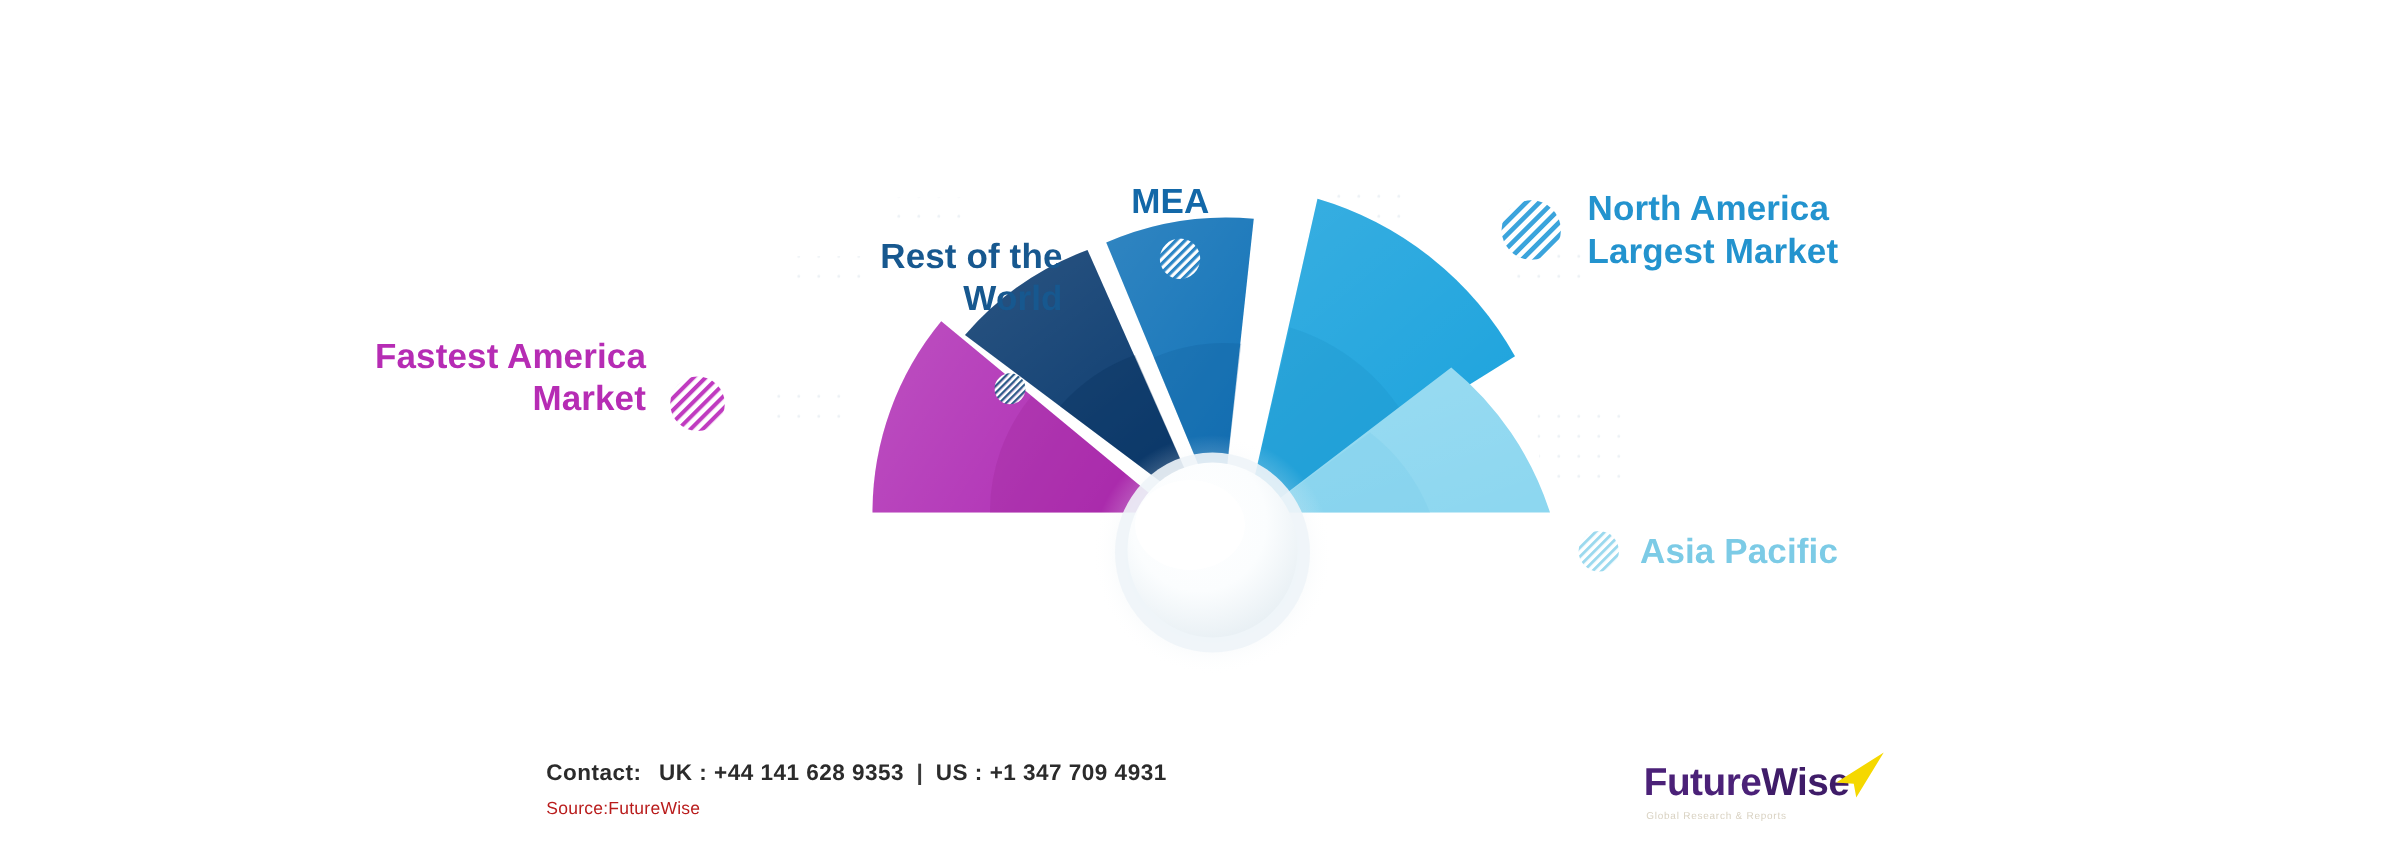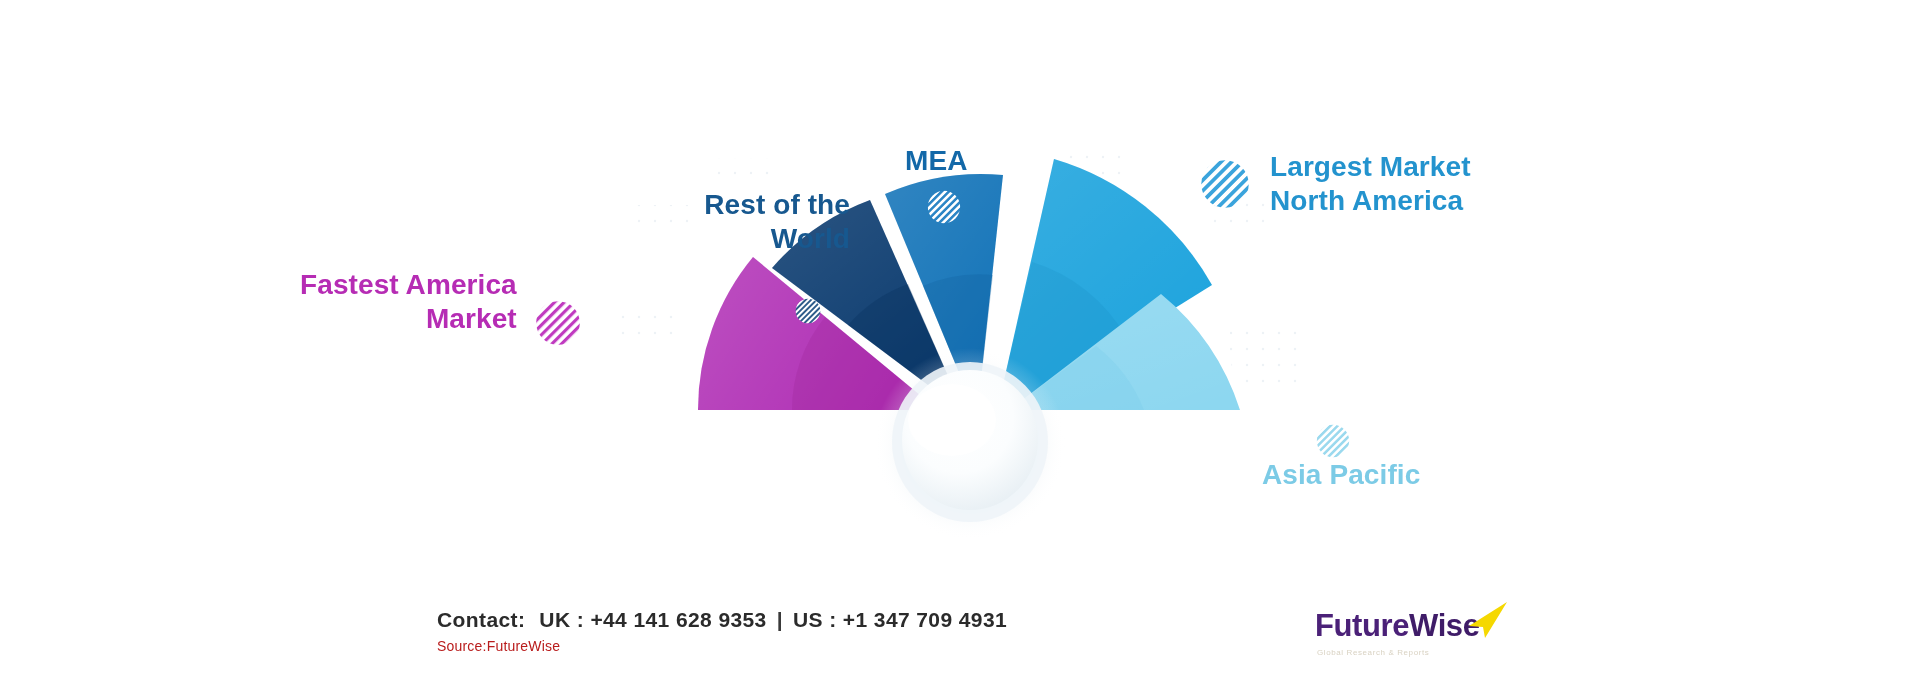--- a/index.html
+++ b/index.html
@@ -37,31 +37,31 @@
 
   .c-mea{left:905px;top:144px;}
   .c-mea .txt{color:#1368A8;}
 
   .c-mea-dot{left:927px;top:190px;}
 
   .c-na{left:1200px;top:150px;}
   .c-na .txt{color:#2393CE;}
   .c-na .marker{width:50px;height:50px;margin-right:20px;}
 
-  .c-ap{left:1262px;top:424px;flex-direction:column;}
+  .c-ap{left:1262px;top:424px;}
   .c-ap .txt{color:#7CCBE6;}
   .c-ap .marker{width:34px;height:34px;margin-right:16px;}
 
   .dot-solo{position:absolute;border-radius:50%;}
 
   
   #footer{position:absolute;left:0;bottom:0;width:1920px;height:90px;}
   #contact-line{
     position:absolute;left:437px;top:14px;
-    font-size:21px;font-weight:bold;color:#2b2b2b;
+    font-size:18px;font-weight:bold;color:#2b2b2b;
     letter-spacing:.4px;white-space:nowrap;
   }
   #contact-line .lbl{margin-right:14px;}
   #contact-line .sep{margin:0 10px;color:#3a3a3a;}
   #source-line{
     position:absolute;left:437px;top:44px;
     font-size:14px;color:#b91c1c;letter-spacing:.2px;
   }
   #logo{position:absolute;left:1315px;top:6px;width:190px;height:72px;}
   #logo-word{
@@ -207,22 +207,22 @@
     <svg class="marker" viewBox="0 0 40 40">
       <defs>
         <pattern id="hsky" width="6" height="6" patternUnits="userSpaceOnUse" patternTransform="rotate(45)">
           <rect width="3" height="6" fill="#3BA4DC"></rect>
           <rect x="3" width="3" height="6" fill="#ffffff"></rect>
         </pattern>
       </defs>
       <circle cx="20" cy="20" r="19" fill="url(#hsky)"></circle>
     </svg>
     <div class="txt">
+      <div>North America</div>
       <div>Largest Market</div>
-      <div>North America</div>
     </div>
   </div>
 
   <div class="callout right c-ap">
     <svg class="marker" viewBox="0 0 40 40">
       <defs>
         <pattern id="hlit" width="6" height="6" patternUnits="userSpaceOnUse" patternTransform="rotate(45)">
           <rect width="3" height="6" fill="#9BD9EE"></rect>
           <rect x="3" width="3" height="6" fill="#ffffff"></rect>
         </pattern>

